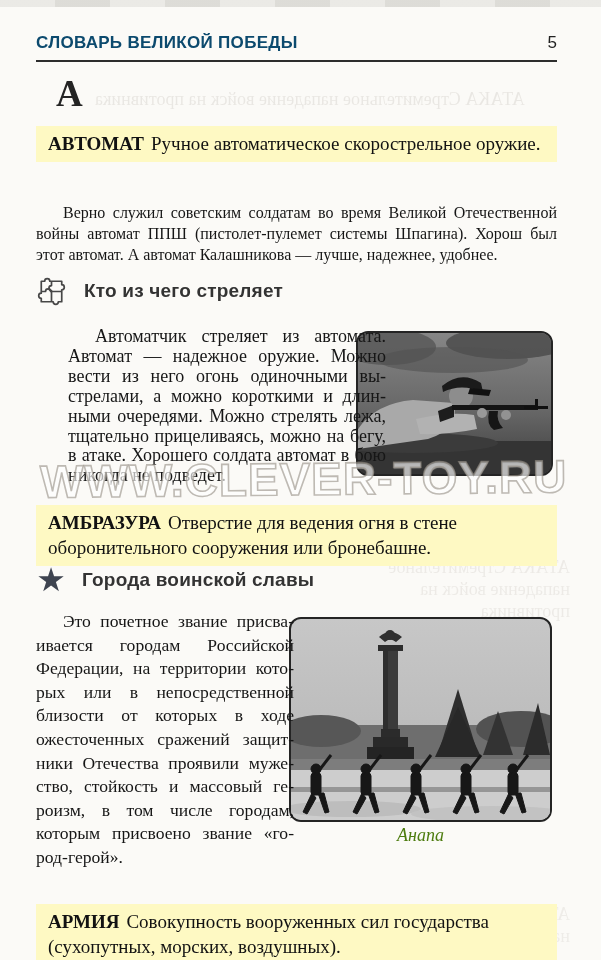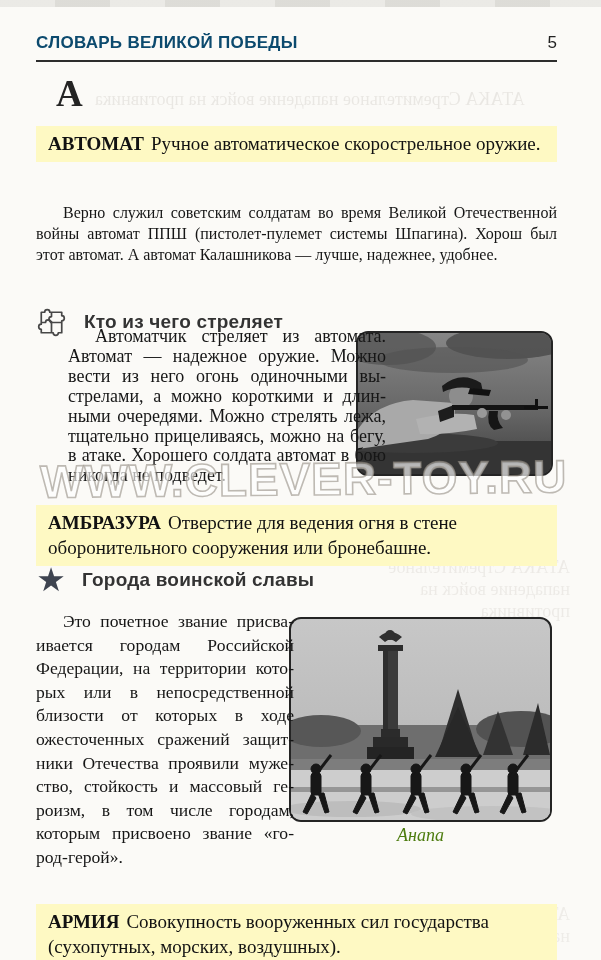--- a/index.html
+++ b/index.html
@@ -23,21 +23,21 @@
   
   .term-box{position:absolute;left:36px;width:497px;background:#fef9c3;padding:5px 12px 6px 12px;
             font-size:19px;line-height:25px;color:#121212;}
   .term-box .term{font-weight:700;margin-right:7px;}
   .box1{top:126px;}
   .box2{top:505px;}
   .box3{top:898px;margin-top:6px;}
   
   .sec-head{position:absolute;left:36px;display:flex;align-items:center;gap:16px;}
   .sec1{top:163px;}
-  .sec2{top:306px;gap:18px;}
+  .sec2{top:275px;gap:18px;}
   .sec3{top:564px;}
   .sec-title{font-family:"Liberation Sans",sans-serif;font-weight:700;font-size:19px;color:#333;letter-spacing:.2px;}
   .icon-wrap{display:inline-flex;width:30px;height:32px;align-items:center;justify-content:center;}
   .icon-wrap svg{display:block;}
   .star-glyph{font-family:"DejaVu Sans",sans-serif;font-size:33px;color:#3e4450;line-height:32px;}
   
   .body-par{position:absolute;margin:0;text-align:justify;text-indent:27px;color:#161616;z-index:2;}
   .para1{top:203px;left:36px;width:521px;font-size:16px;line-height:20.8px;font-family:Liberation Serif, serif;}
   .para2{top:327px;left:36px;width:318px;font-size:18px;line-height:19.9px;margin-left:32px;}
   .para3{top:610px;left:36px;width:258px;font-size:17.6px;line-height:23.6px;}

